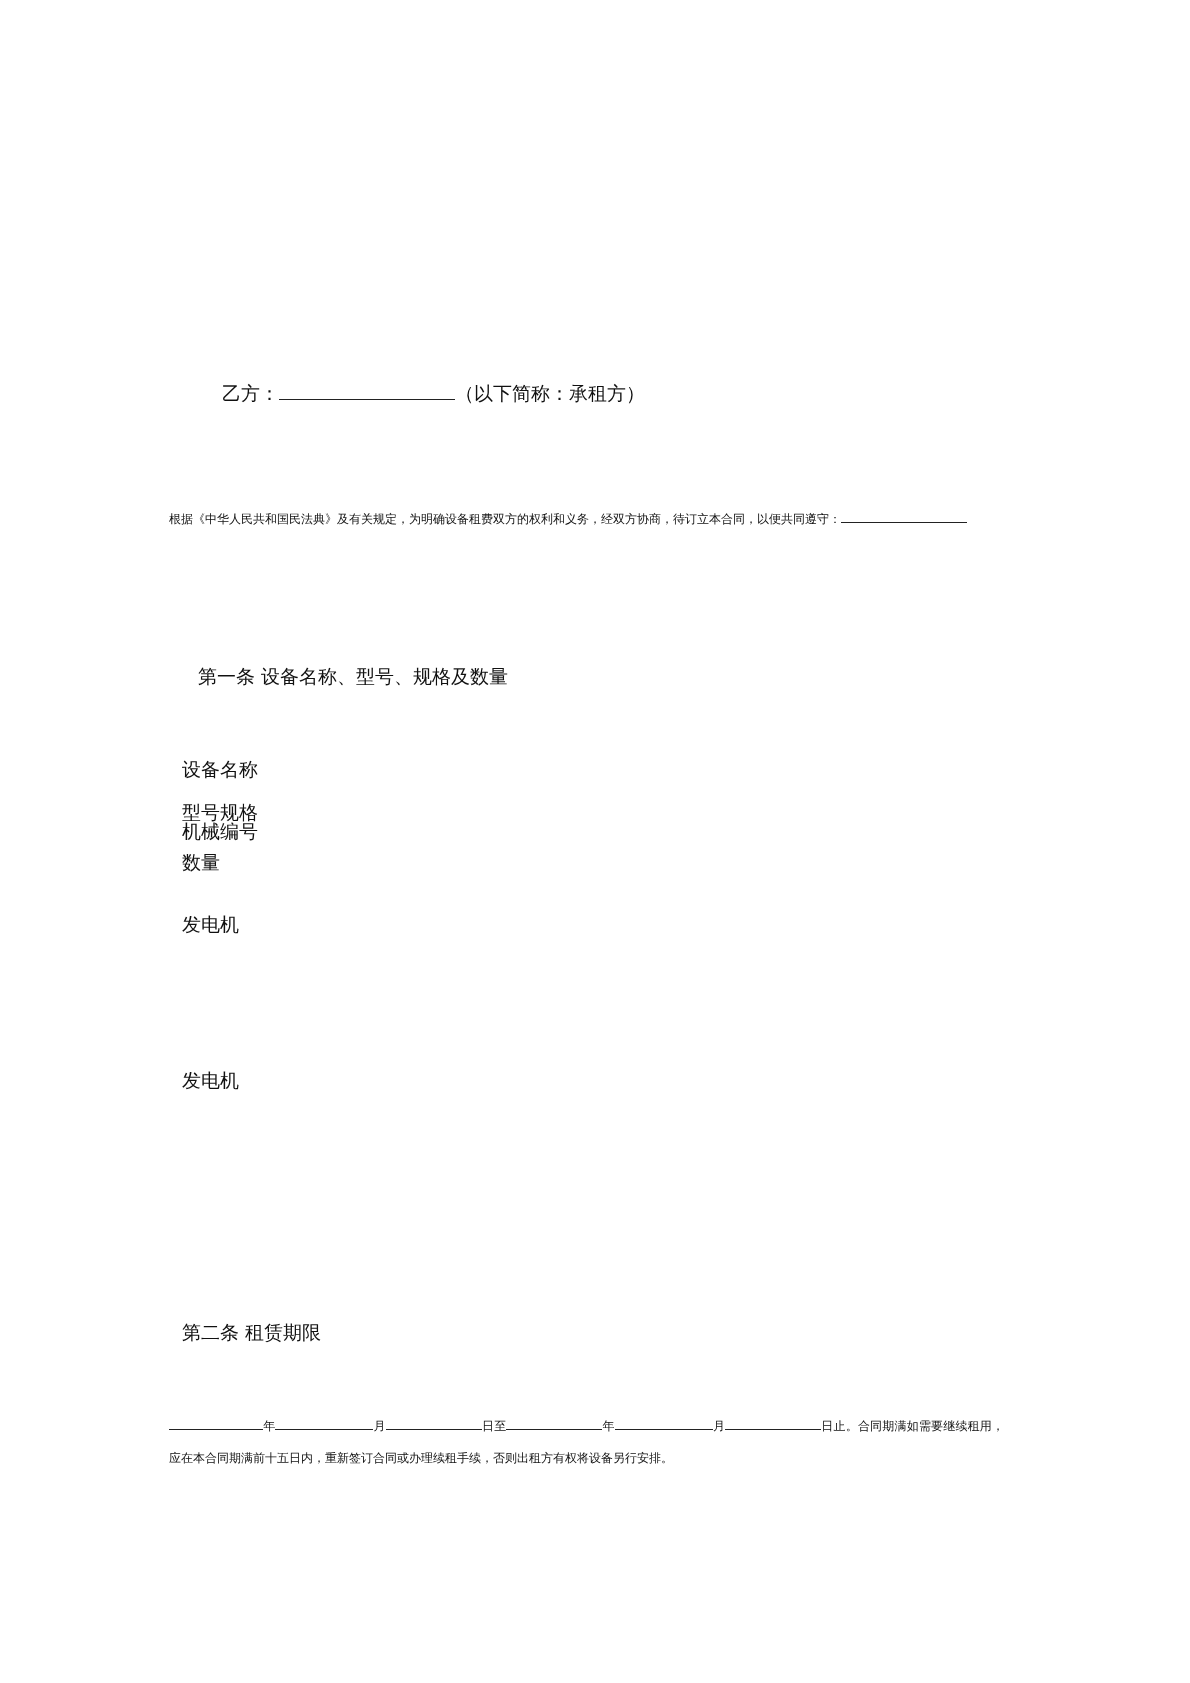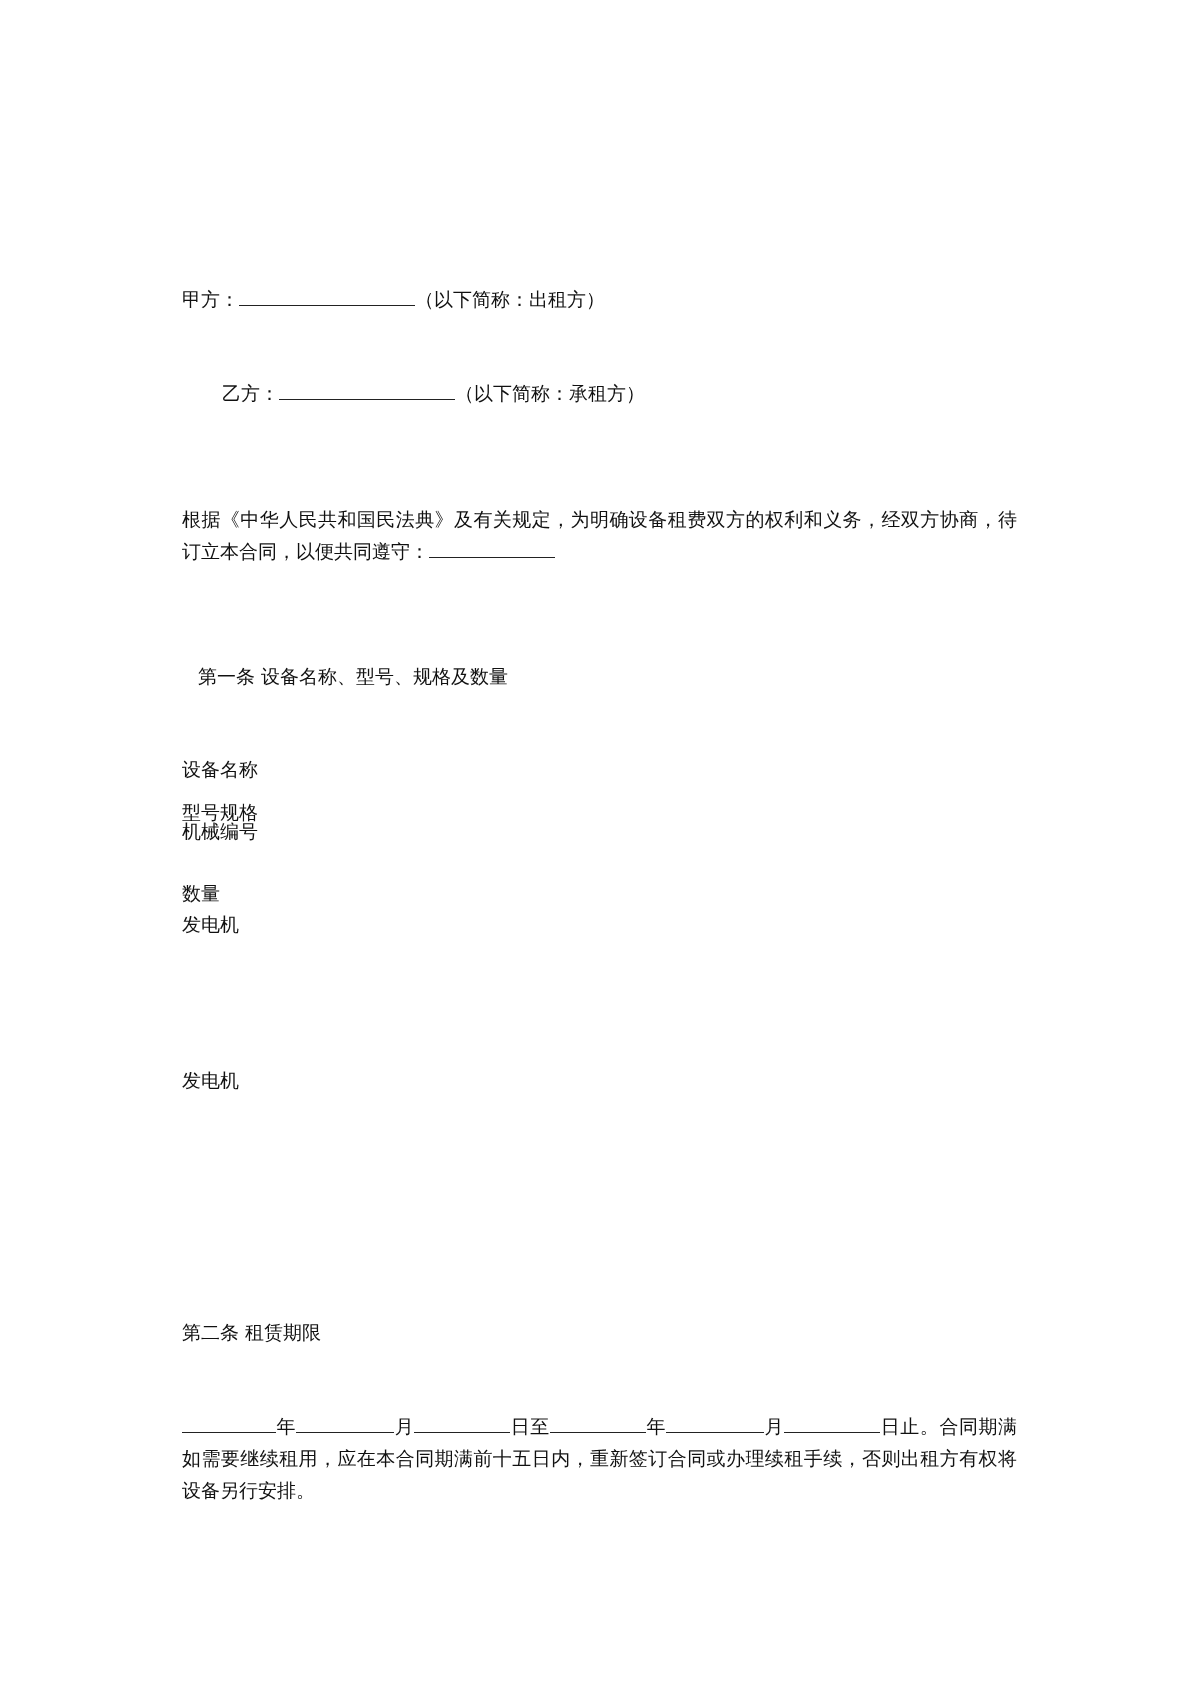--- a/index.html
+++ b/index.html
@@ -2,48 +2,45 @@
 <html><head>
 <meta charset="utf-8">
 <style>
   html, body { margin:0; padding:0; background:#ffffff; }
   body { width:1190px; height:1683px; position:relative; overflow:hidden;
          font-family:"DejaVu Serif","Liberation Serif",serif; color:#111; }
   .page { position:absolute; left:0; top:0; width:1190px; height:1683px; }
   .title { position:absolute; left:0; width:1190px; top:162px; text-align:center;
            font-size:38px; font-weight:bold; letter-spacing:1px; }
   .line { position:absolute; left:182px; font-size:19px; white-space:nowrap; }
-  .para { position:absolute; left:182px; width:835px; font-size:19px; line-height:32px;
+  .para { position:absolute; left:169px; width:835px; font-size:12px; line-height:32px;
           text-align:justify; }
   .blank { display:inline-block; border-bottom:1px solid #222; height:18px; vertical-align:baseline; }
 </style>
 </head>
 <body>
 
 <div class="page">
 
 
-  <div class="line" style="top:287px;">
-    <span>甲方：</span><span class="blank" style="width:176px;"></span><span>（以下简称：出租方）</span>
-  </div>
 
   <div class="line" style="top:381px;margin-left:40px;">
     <span>乙方：</span><span class="blank" style="width:176px;"></span><span>（以下简称：承租方）</span>
   </div>
 
   <div class="para" style="top:503px;">
     <span>根据《中华人民共和国民法典》及有关规定，为明确设备租费双方的权利和义务，经双方协商，待订立本合同，以便共同遵守：</span><span class="blank" style="width:126px;"></span>
   </div>
 
   <div class="line" style="top:664px;margin-left:16px;">第一条  设备名称、型号、规格及数量</div>
 
   <div class="line" style="top:757px;">设备名称</div>
   <div class="line" style="top:788px;margin-top:12px;">型号规格</div>
   <div class="line" style="top:819px;">机械编号</div>
-  <div class="line" style="top:850px;margin-top:31px;">数量</div>
+  <div class="line" style="top:850px;">数量</div>
 
   <div class="line" style="top:912px;">发电机</div>
   <div class="line" style="top:1068px;">发电机</div>
 
   <div class="line" style="top:1320px;">第二条  租赁期限</div>
 
   <div class="para" style="top:1410px;">
     <span class="blank" style="width:94px;"></span><span>年</span><span class="blank" style="width:98px;"></span><span>月</span><span class="blank" style="width:96px;"></span><span>日至</span><span class="blank" style="width:96px;"></span><span>年</span><span class="blank" style="width:98px;"></span><span>月</span><span class="blank" style="width:96px;"></span><span>日止。合同期</span><span>满如需要继续租用，应在本合同期满前十五日内，重新签订合同或办理续租手续，否则出租方有权将设备另行安排。</span>
   </div>
 

